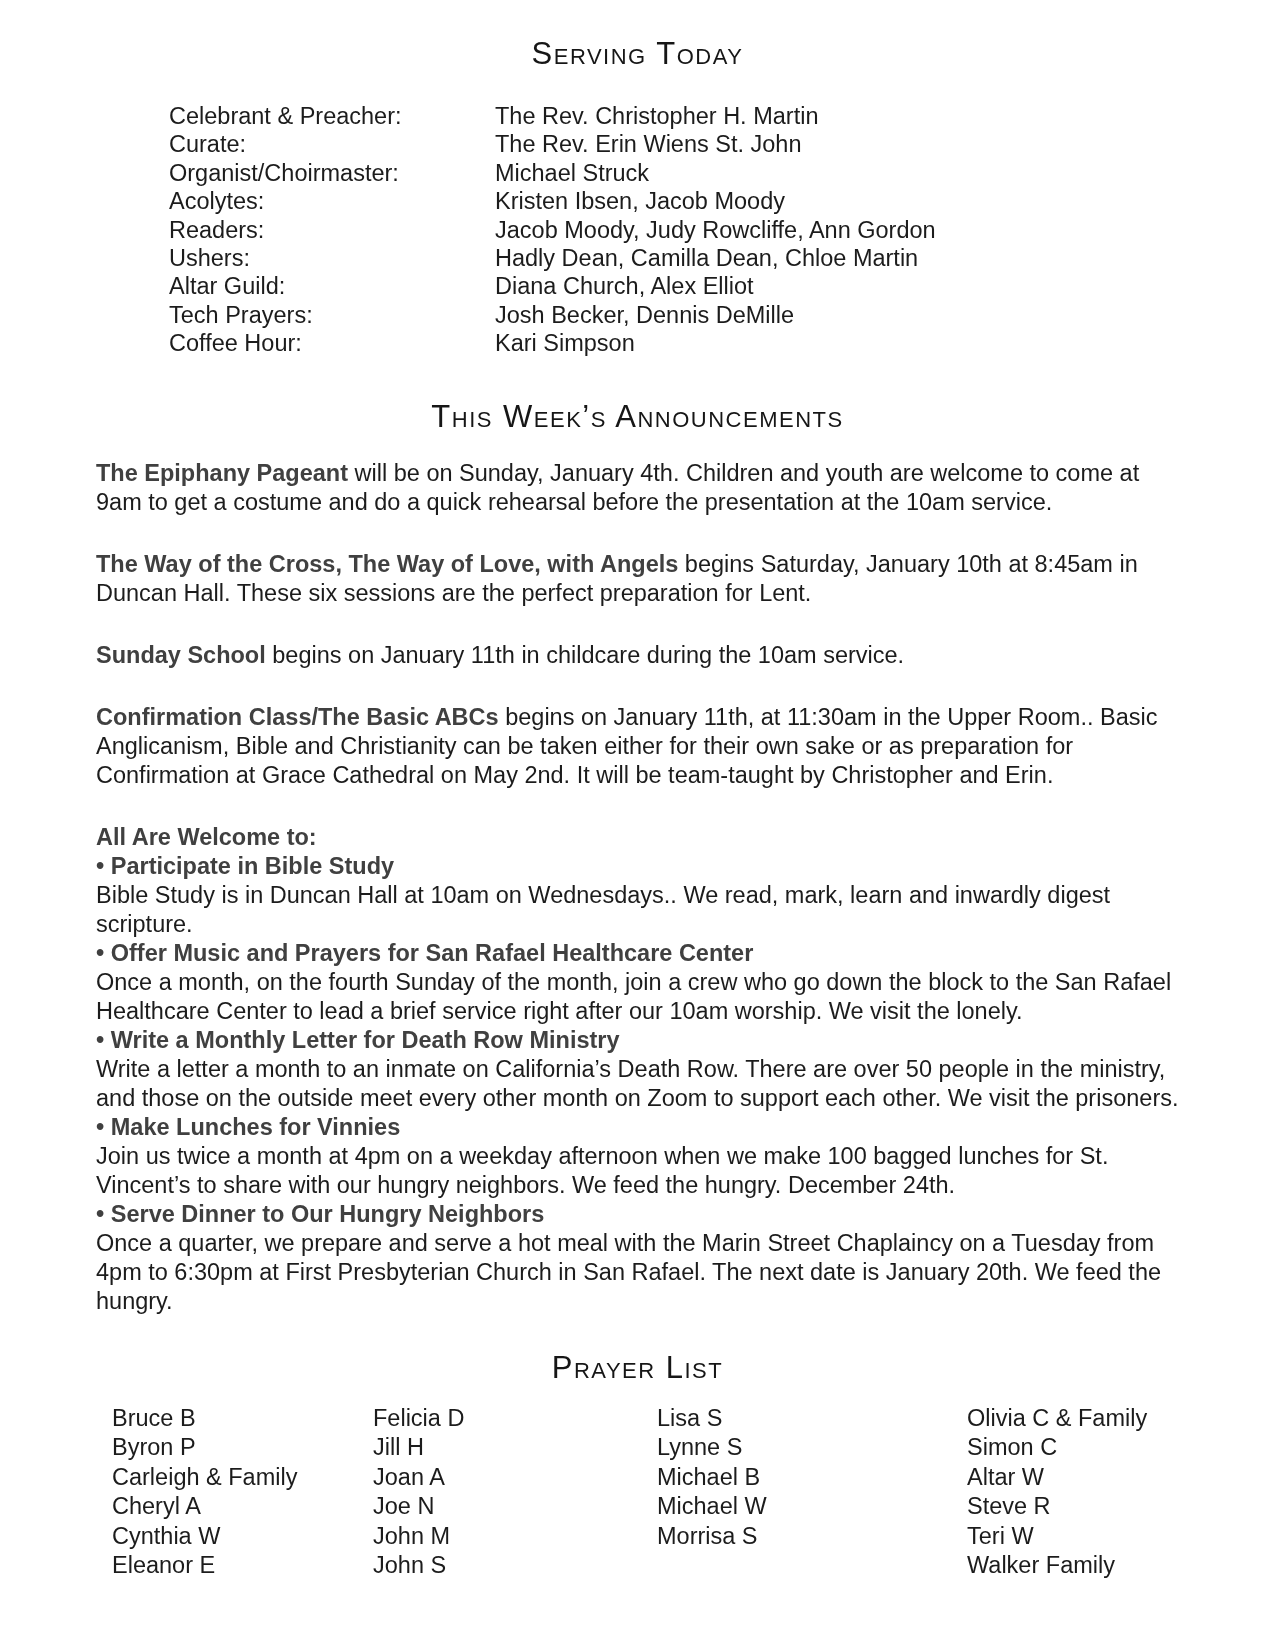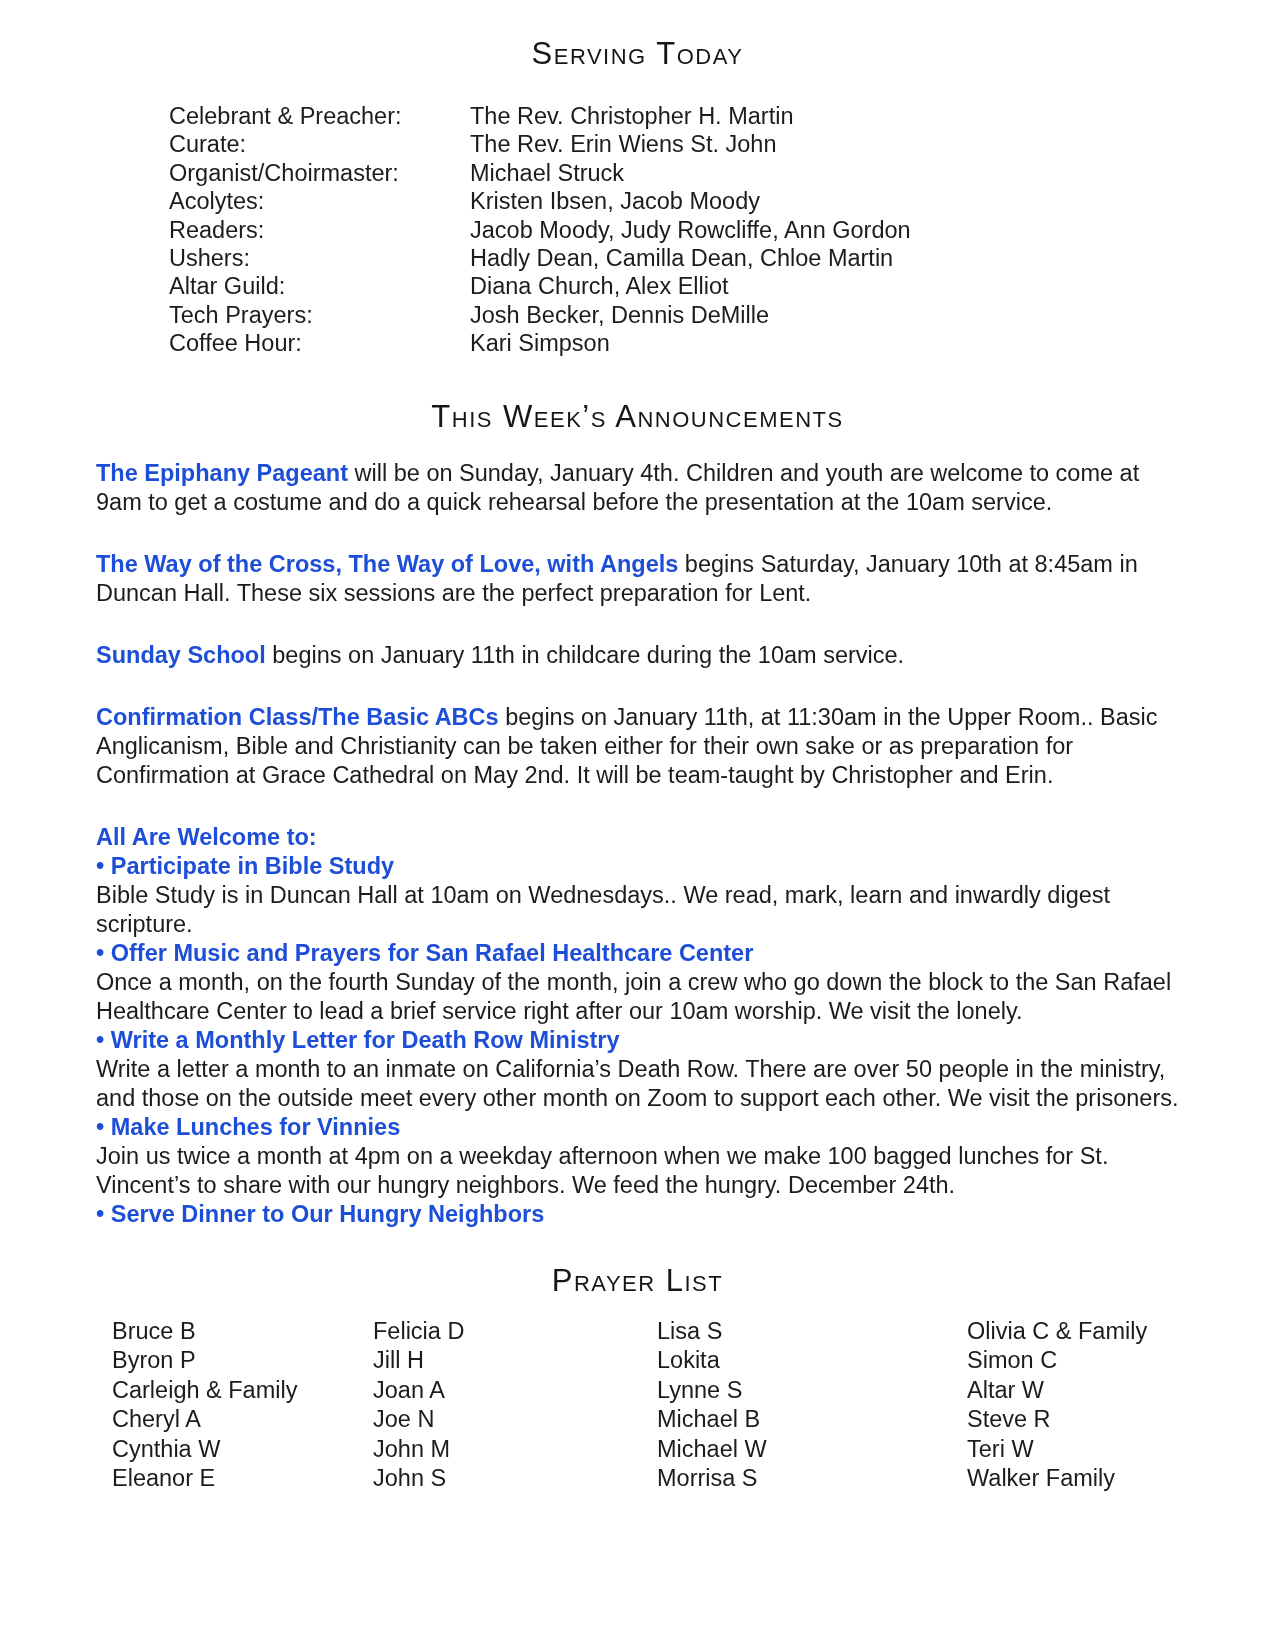--- a/index.html
+++ b/index.html
@@ -34,24 +34,25 @@
   .h-ann     { margin: 41px 0 24px 0; }
   .h-prayer  { margin: 34px 0 18px 0; }
 
   .serving {
     margin-left: 73px;
     line-height: 28.4px;
   }
   .srow {
     display: grid;
     grid-template-columns: 301px 1fr;
+    gap: 25px;
   }
 
   .para { margin: 0 0 33px 0; }
-  strong, .bold { font-weight: 700; color: #1d4ed8; }
+  strong, .bold { font-weight: 700; color: #404040; }
 
   .tight p { margin: 0; }
 
   .prayer-grid {
     margin-left: 16px;
     line-height: 29.5px;
     display: grid;
     grid-template-columns: 261px 284px 310px 1fr;
   }
 </style>
@@ -115,20 +116,21 @@
     <div id="welcome-bullets">
         <p class="bold">• Participate in Bible Study</p>
         <p>Bible Study is in Duncan Hall at 10am on Wednesdays.. We read, mark, learn and inwardly digest scripture.</p>
         <p class="bold">• Offer Music and Prayers for San Rafael Healthcare Center</p>
         <p>Once a month, on the fourth Sunday of the month, join a crew who go down the block to the San Rafael Healthcare Center to lead a brief service right after our 10am worship. We visit the lonely.</p>
         <p class="bold">• Write a Monthly Letter for Death Row Ministry</p>
         <p>Write a letter a month to an inmate on California’s Death Row. There are over 50 people in the ministry, and those on the outside meet every other month on Zoom to support each other. We visit the prisoners.</p>
         <p class="bold">• Make Lunches for Vinnies</p>
         <p>Join us twice a month at 4pm on a weekday afternoon when we make 100 bagged lunches for St. Vincent’s to share with our hungry neighbors. We feed the hungry. December 24th.</p>
         <p class="bold">• Serve Dinner to Our Hungry Neighbors</p>
+        <p>Once a quarter, we prepare and serve a hot meal with the Marin Street Chaplaincy on a Tuesday from 4pm to 6:30pm at First Presbyterian Church in San Rafael. The next date is January 20th. We feed the hungry.</p>
       </div>
   </div>
 
   <h1 class="h h-prayer">Prayer List</h1>
 
   <div class="prayer-grid" id="prayer-grid">
       <div class="pcol">
         <div class="pname">Bruce B</div>
         <div class="pname">Byron P</div>
         <div class="pname">Carleigh &amp; Family</div>
@@ -139,21 +141,20 @@
       <div class="pcol">
         <div class="pname">Felicia D</div>
         <div class="pname">Jill H</div>
         <div class="pname">Joan A</div>
         <div class="pname">Joe N</div>
         <div class="pname">John M</div>
         <div class="pname">John S</div>
       </div>
       <div class="pcol">
         <div class="pname">Lisa S</div>
-        <div class="pname">Lokita</div>
         <div class="pname">Lynne S</div>
         <div class="pname">Michael B</div>
         <div class="pname">Michael W</div>
         <div class="pname">Morrisa S</div>
       </div>
       <div class="pcol">
         <div class="pname">Olivia C &amp; Family</div>
         <div class="pname">Simon C</div>
         <div class="pname">Altar W</div>
         <div class="pname">Steve R</div>

